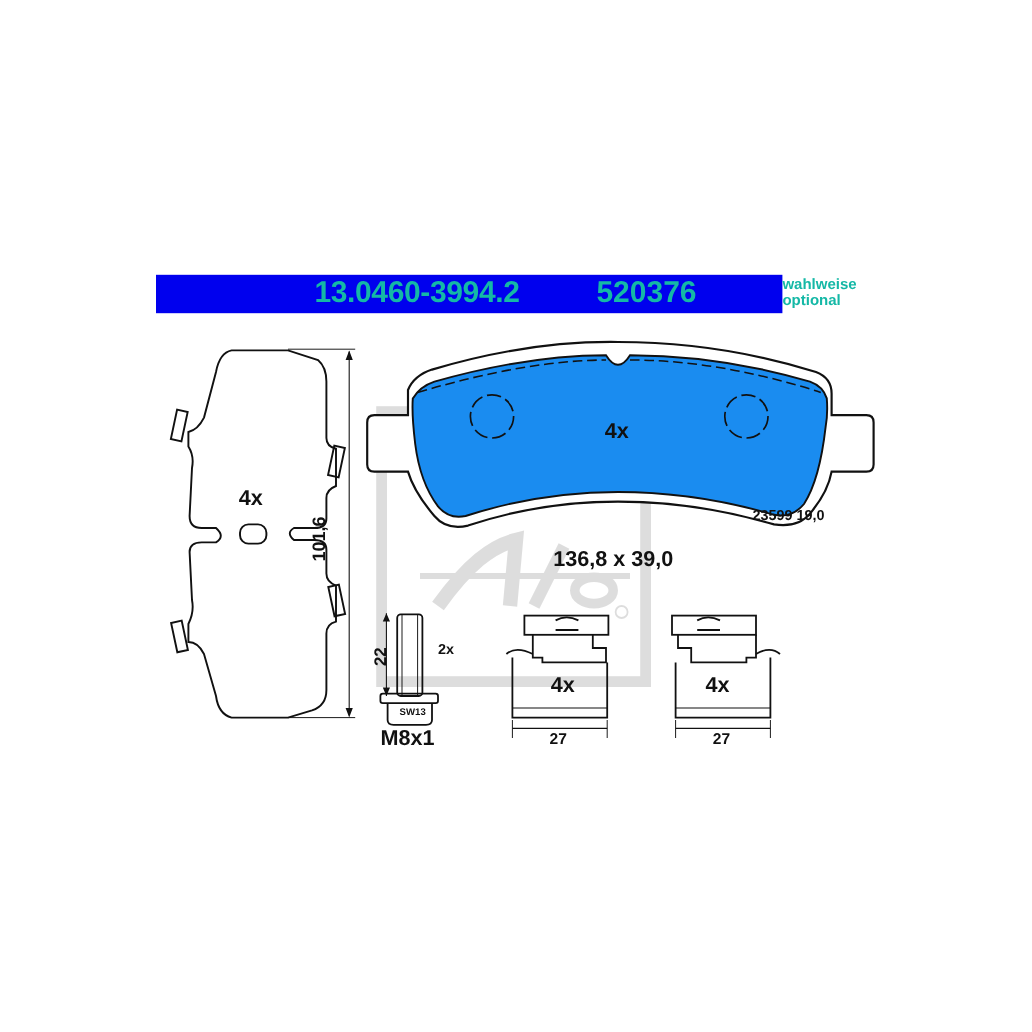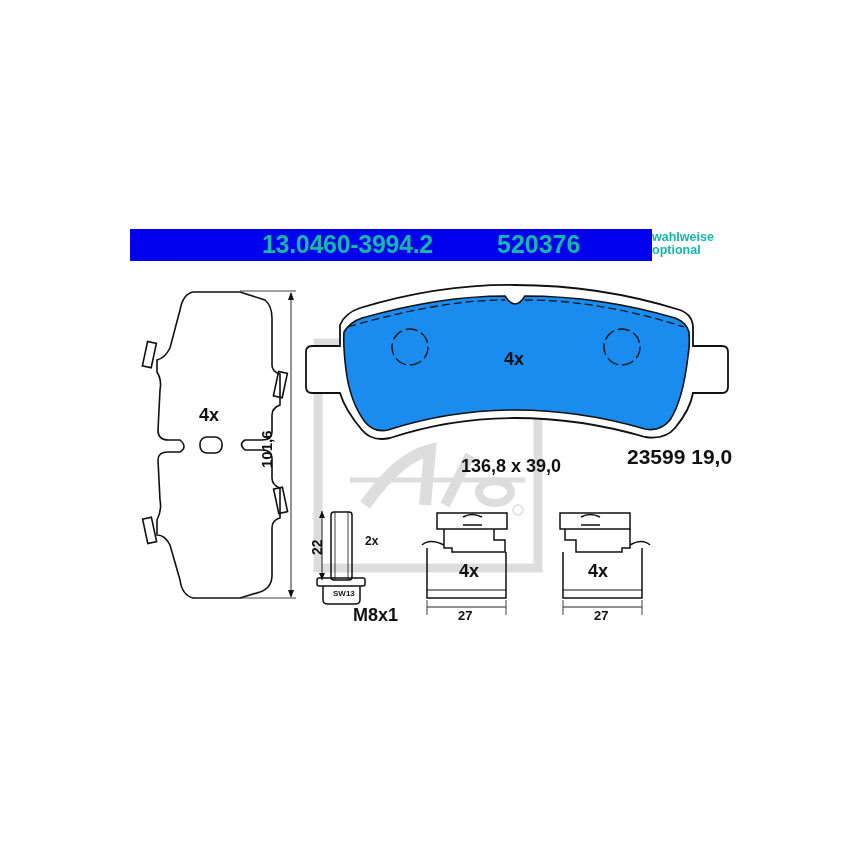--- a/index.html
+++ b/index.html
@@ -88,24 +88,24 @@
     <line x1="563" y1="600" x2="563" y2="615" stroke-width="0.8"></line>
     <line x1="642" y1="600" x2="642" y2="615" stroke-width="0.8"></line>
   </g>
 </svg>
 
 <div class="lbl" style="left:199px;top:405px;font-size:18px;">4x</div>
 <div class="lbl" style="left:258px;top:468px;font-size:15px;transform:rotate(-90deg);transform-origin:left top;">101,6</div>
 
 <div class="lbl" style="left:504px;top:349px;font-size:18px;">4x</div>
 <div class="lbl" style="left:461px;top:456px;font-size:18px;">136,8 x 39,0</div>
-<div class="lbl" style="left:627px;top:445px;font-size:21px;">23599 19,0</div>
+<div class="lbl" style="left:627px;top:422px;font-size:12px;">23599 19,0</div>
 
 <div class="lbl" style="left:309px;top:555px;font-size:14px;transform:rotate(-90deg);transform-origin:left top;">22</div>
 <div class="lbl" style="left:365px;top:534px;font-size:12px;">2x</div>
 <div class="lbl" style="left:333px;top:589px;font-size:8px;font-weight:bold;">SW13</div>
-<div class="lbl" style="left:317px;top:605px;font-size:18px;margin-left:36px;">M8x1</div>
+<div class="lbl" style="left:317px;top:605px;font-size:18px;">M8x1</div>
 
 <div class="lbl" style="left:459px;top:561px;font-size:18px;">4x</div>
 <div class="lbl" style="left:456px;top:608px;font-size:13px;background:#fff;padding:0 2px;">27</div>
 
 <div class="lbl" style="left:588px;top:561px;font-size:18px;">4x</div>
 <div class="lbl" style="left:592px;top:608px;font-size:13px;background:#fff;padding:0 2px;">27</div>
 
 </body></html>

